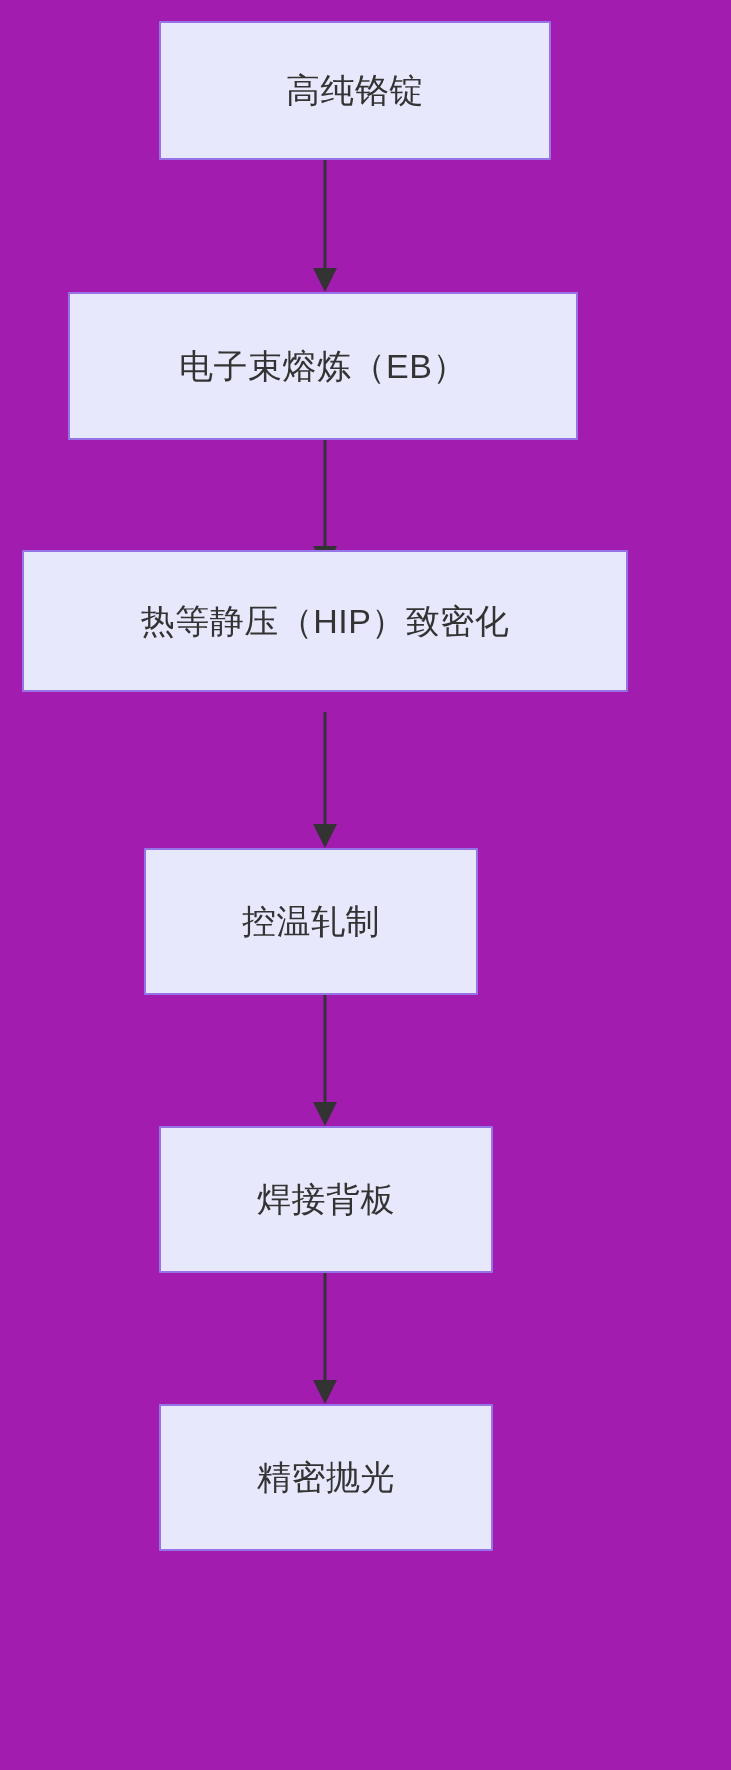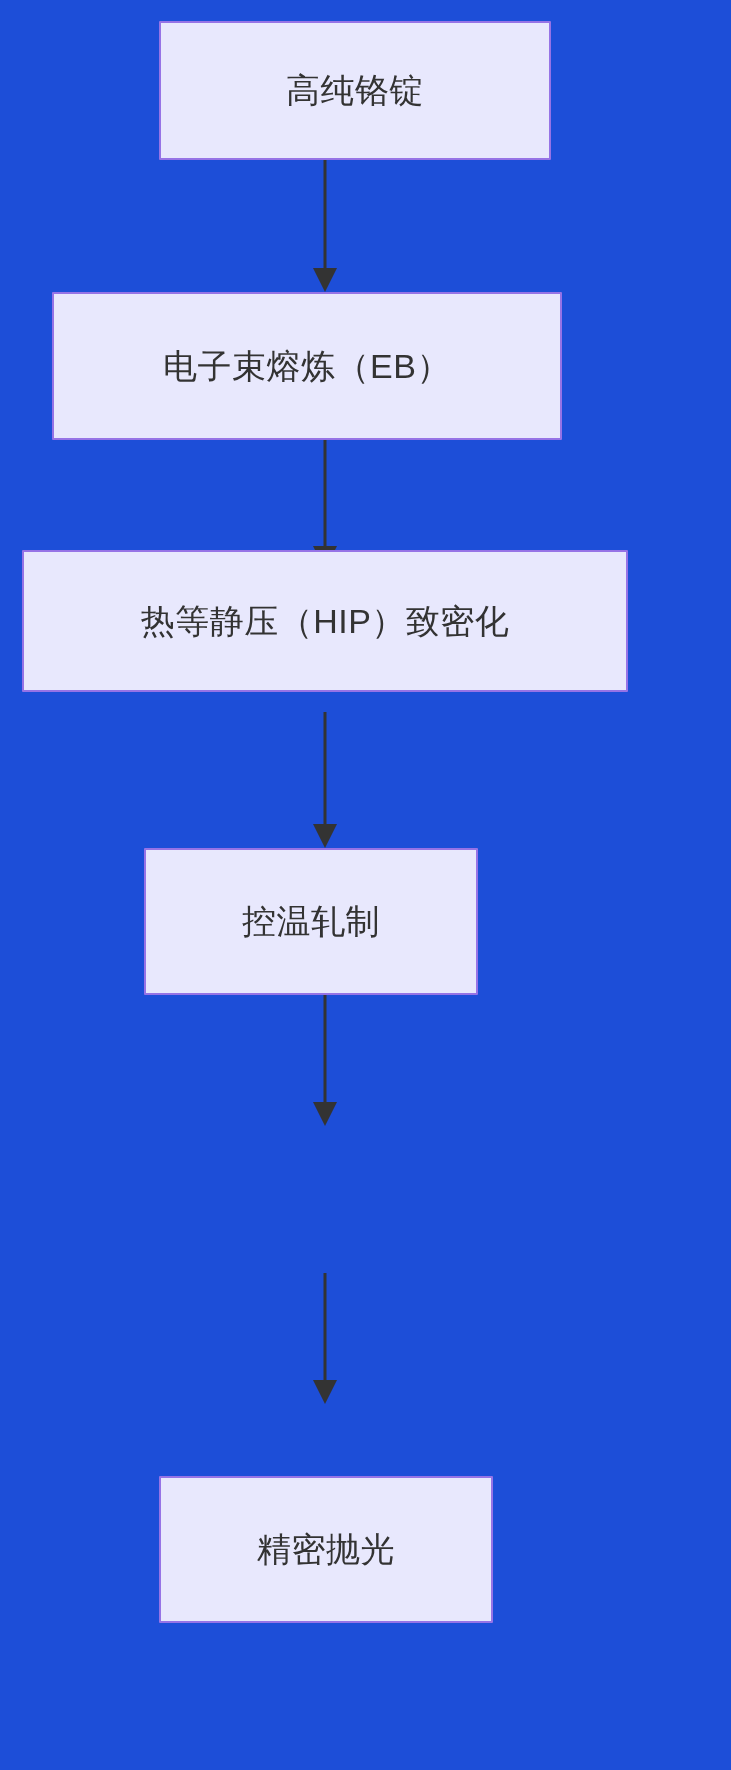--- a/index.html
+++ b/index.html
@@ -10,21 +10,21 @@
   body {
     width: 731px;
     height: 1770px;
     font-family: "Liberation Sans", "DejaVu Sans", sans-serif;
     overflow: hidden;
   }
   #flowchart {
     position: relative;
     width: 731px;
     height: 1770px;
-    background: #1d4ed8;
+    background: #a21caf;
   }
   .node {
     position: absolute;
     box-sizing: border-box;
     background: #e8e8fd;
     border: 2px solid #9673e6;
     border-radius: 1px;
     display: flex;
     align-items: center;
     justify-content: center;
@@ -83,30 +83,33 @@
     <g>
       <line class="edge-line" x1="325" y1="1273" x2="325" y2="1389"></line>
       <polygon class="edge-head" points="325,1404 313,1380 337,1380"></polygon>
     </g>
   </svg>
 
   <div class="node" id="box-node-1" style="left: 159px; top: 21px; width: 392px; height: 139px;">
     <span class="node-label">高纯铬锭</span>
   </div>
 
-  <div class="node" id="box-node-2" style="left: 52px; top: 292px; width: 510px; height: 148px;">
+  <div class="node" id="box-node-2" style="left: 68px; top: 292px; width: 510px; height: 148px;">
     <span class="node-label">电子束熔炼（EB）</span>
   </div>
 
   <div class="node" id="box-node-3" style="left: 22px; top: 550px; width: 606px; height: 142px;">
     <span class="node-label">热等静压（HIP）致密化</span>
   </div>
 
   <div class="node" id="box-node-4" style="left: 144px; top: 848px; width: 334px; height: 147px;">
     <span class="node-label">控温轧制</span>
   </div>
 
+  <div class="node" id="box-node-5" style="left: 159px; top: 1126px; width: 334px; height: 147px;">
+    <span class="node-label">焊接背板</span>
+  </div>
 
-  <div class="node" id="box-node-6" style="left: 159px; top: 1476px; width: 334px; height: 147px;">
+  <div class="node" id="box-node-6" style="left: 159px; top: 1404px; width: 334px; height: 147px;">
     <span class="node-label">精密抛光</span>
   </div>
 
 </div>
 
 </body></html>

